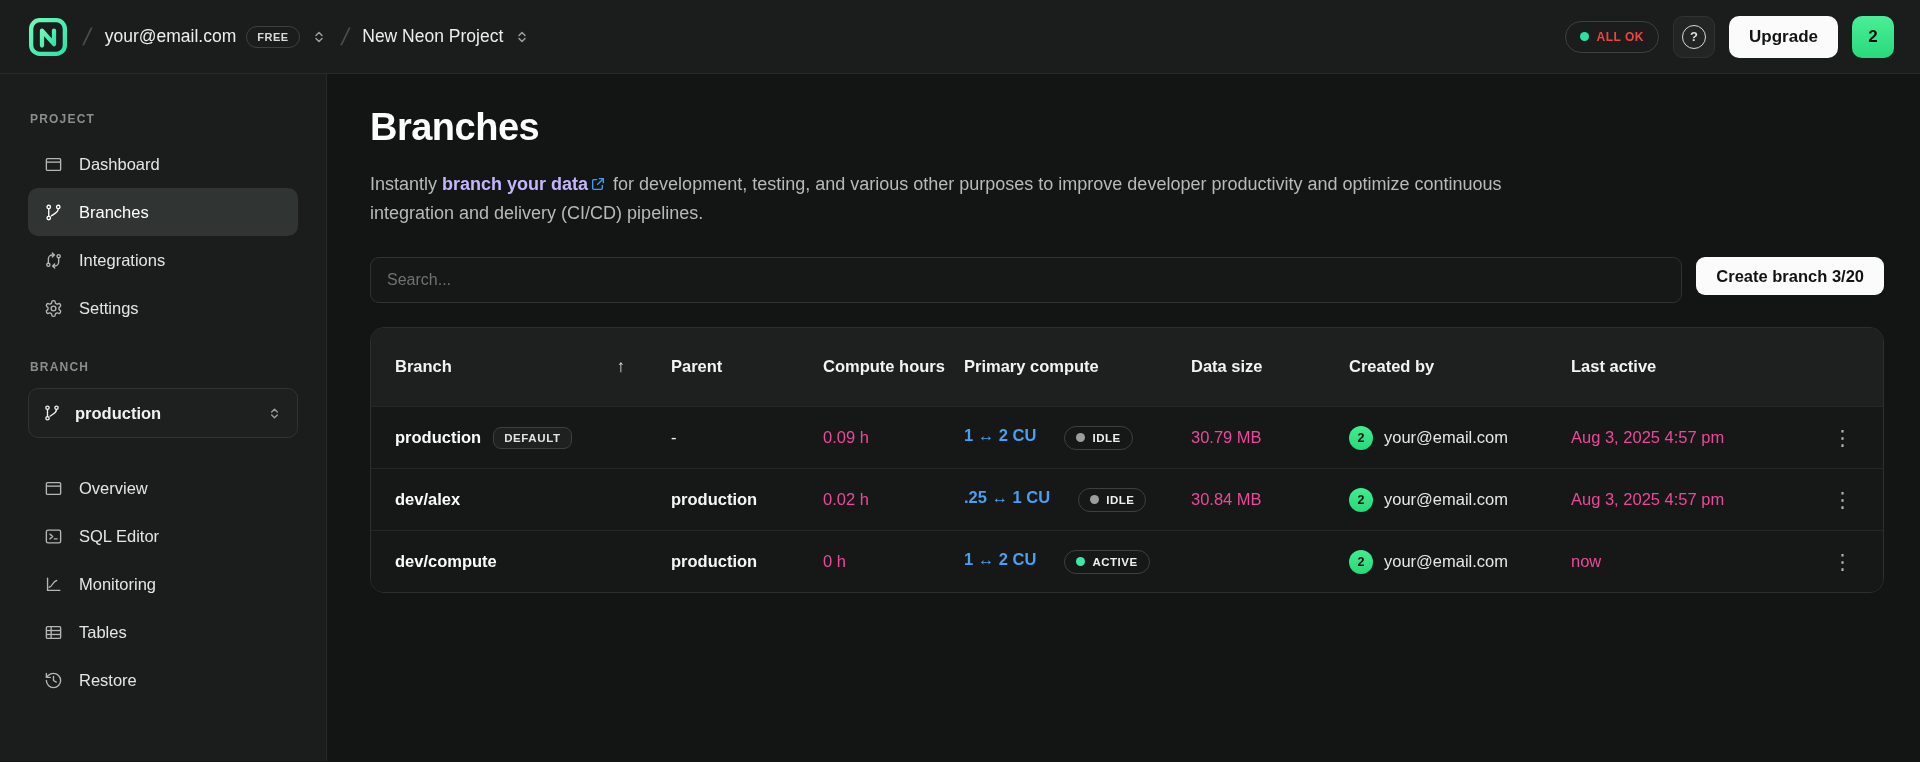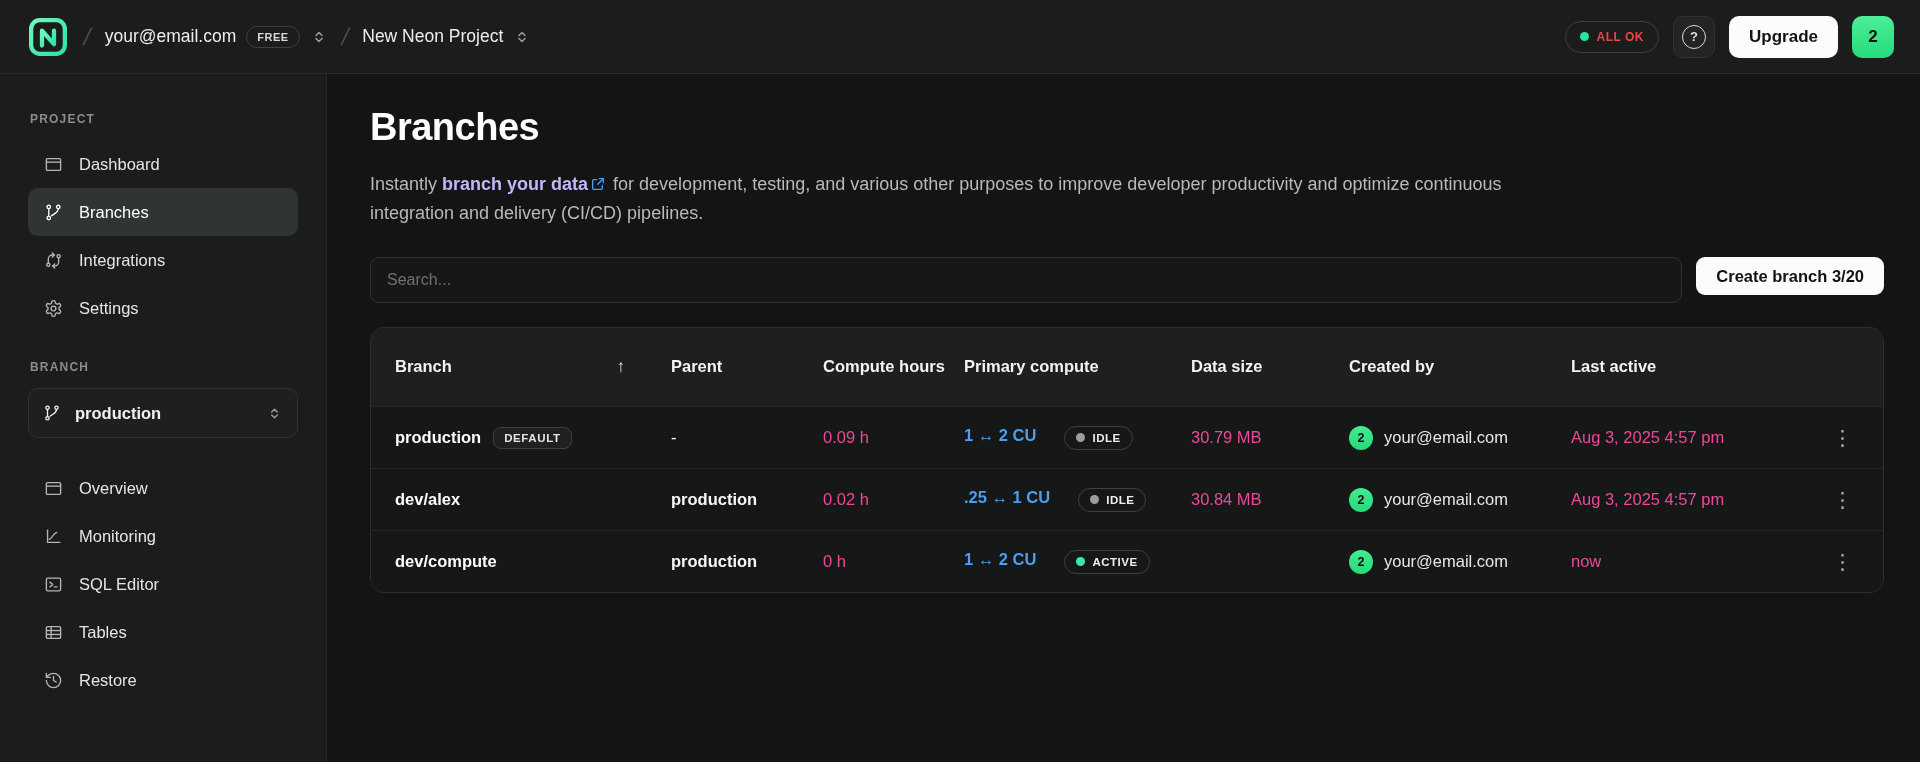--- a/index.html
+++ b/index.html
@@ -202,34 +202,34 @@
     </button>
 
     <div class="nav-item">
       <svg width="19" height="19" viewBox="0 0 24 24" fill="none" stroke="currentColor" stroke-width="1.7">
         <rect x="3" y="4.5" width="18" height="15" rx="1.5"></rect>
           <line x1="3" y1="9" x2="21" y2="9"></line>
       </svg>
       <span>Overview</span>
     </div>
     <div class="nav-item">
+      <svg width="19" height="19" viewBox="0 0 24 24" fill="none" stroke="currentColor" stroke-width="1.7" stroke-linecap="round" stroke-linejoin="round">
+        <rect x="3" y="4" width="18" height="16" rx="2"></rect>
+          <polyline points="7.5 9 11 12 7.5 15"></polyline>
+          <line x1="13" y1="15" x2="16.5" y2="15"></line>
+      </svg>
+      <span>SQL Editor</span>
+    </div>
+    <div class="nav-item">
       <svg width="19" height="19" viewBox="0 0 24 24" fill="none" stroke="currentColor" stroke-width="1.7" stroke-linecap="round">
         <path d="M4.5 4v15.5"></path>
           <path d="M4.5 19.5H20"></path>
           <path d="M6.5 15.5c4 0 4.5-8 9.5-8.5"></path>
       </svg>
       <span>Monitoring</span>
-    </div>
-    <div class="nav-item">
-      <svg width="19" height="19" viewBox="0 0 24 24" fill="none" stroke="currentColor" stroke-width="1.7" stroke-linecap="round" stroke-linejoin="round">
-        <rect x="3" y="4" width="18" height="16" rx="2"></rect>
-          <polyline points="7.5 9 11 12 7.5 15"></polyline>
-          <line x1="13" y1="15" x2="16.5" y2="15"></line>
-      </svg>
-      <span>SQL Editor</span>
     </div>
     <div class="nav-item">
       <svg width="19" height="19" viewBox="0 0 24 24" fill="none" stroke="currentColor" stroke-width="1.7">
         <rect x="3" y="4.5" width="18" height="15" rx="1.5"></rect>
           <line x1="3" y1="9.5" x2="21" y2="9.5"></line>
         <line x1="3" y1="14.5" x2="21" y2="14.5"></line>
           <line x1="9" y1="4.5" x2="9" y2="19.5"></line>
       </svg>
       <span>Tables</span>
     </div>

